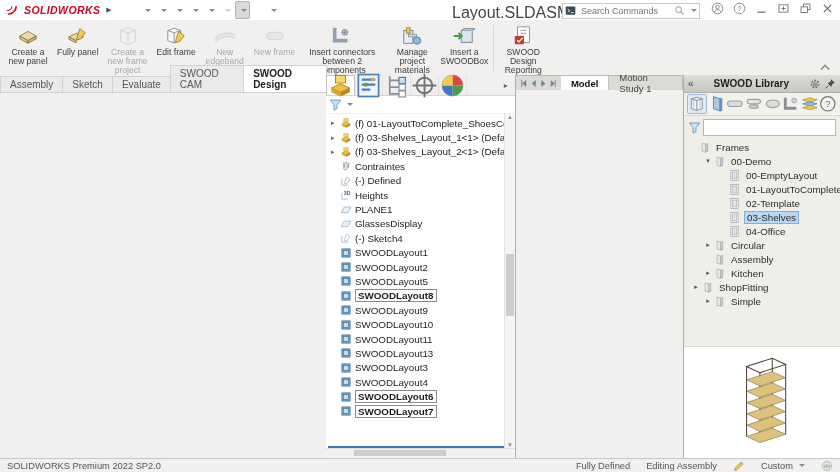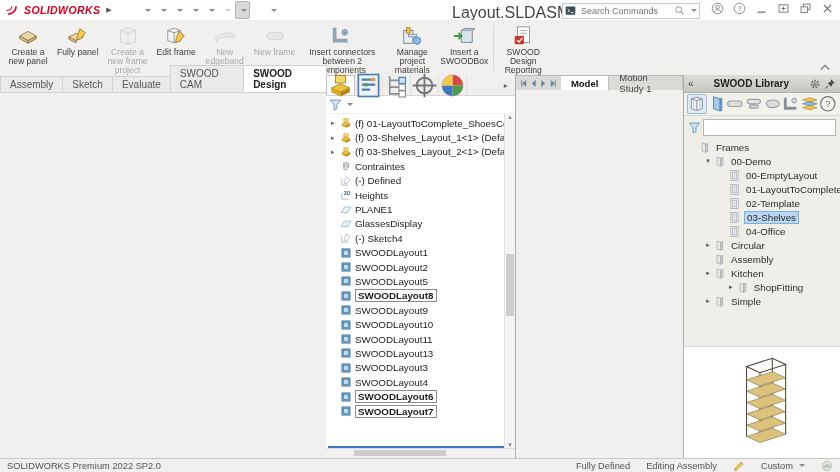--- a/index.html
+++ b/index.html
@@ -1198,21 +1198,21 @@
           <div class="librow" style="padding-left: 19px;">
             <span class="arr">▸</span>
             <span class="ic">
               <svg viewBox="0 0 16 16">
                 <path d="M5 2.5l4.5 1.2v10L5 12.5z" fill="#e8e8ea" stroke="#9a9aa0" stroke-width=".7"></path>
                 <path d="M9.5 3.7l2.5-.8v10l-2.5 1z" fill="#cfcfd4" stroke="#9a9aa0" stroke-width=".7"></path>
               </svg>
             </span>
             <span class="lbl">Kitchen</span>
           </div>
-          <div class="librow" style="padding-left: 7px; justify-content: center;">
+          <div class="librow" style="padding-left: 7px;">
             <span class="arr">▸</span>
             <span class="ic">
               <svg viewBox="0 0 16 16">
                 <path d="M5 2.5l4.5 1.2v10L5 12.5z" fill="#e8e8ea" stroke="#9a9aa0" stroke-width=".7"></path>
                 <path d="M9.5 3.7l2.5-.8v10l-2.5 1z" fill="#cfcfd4" stroke="#9a9aa0" stroke-width=".7"></path>
               </svg>
             </span>
             <span class="lbl">ShopFitting</span>
           </div>
           <div class="librow" style="padding-left: 19px;">

